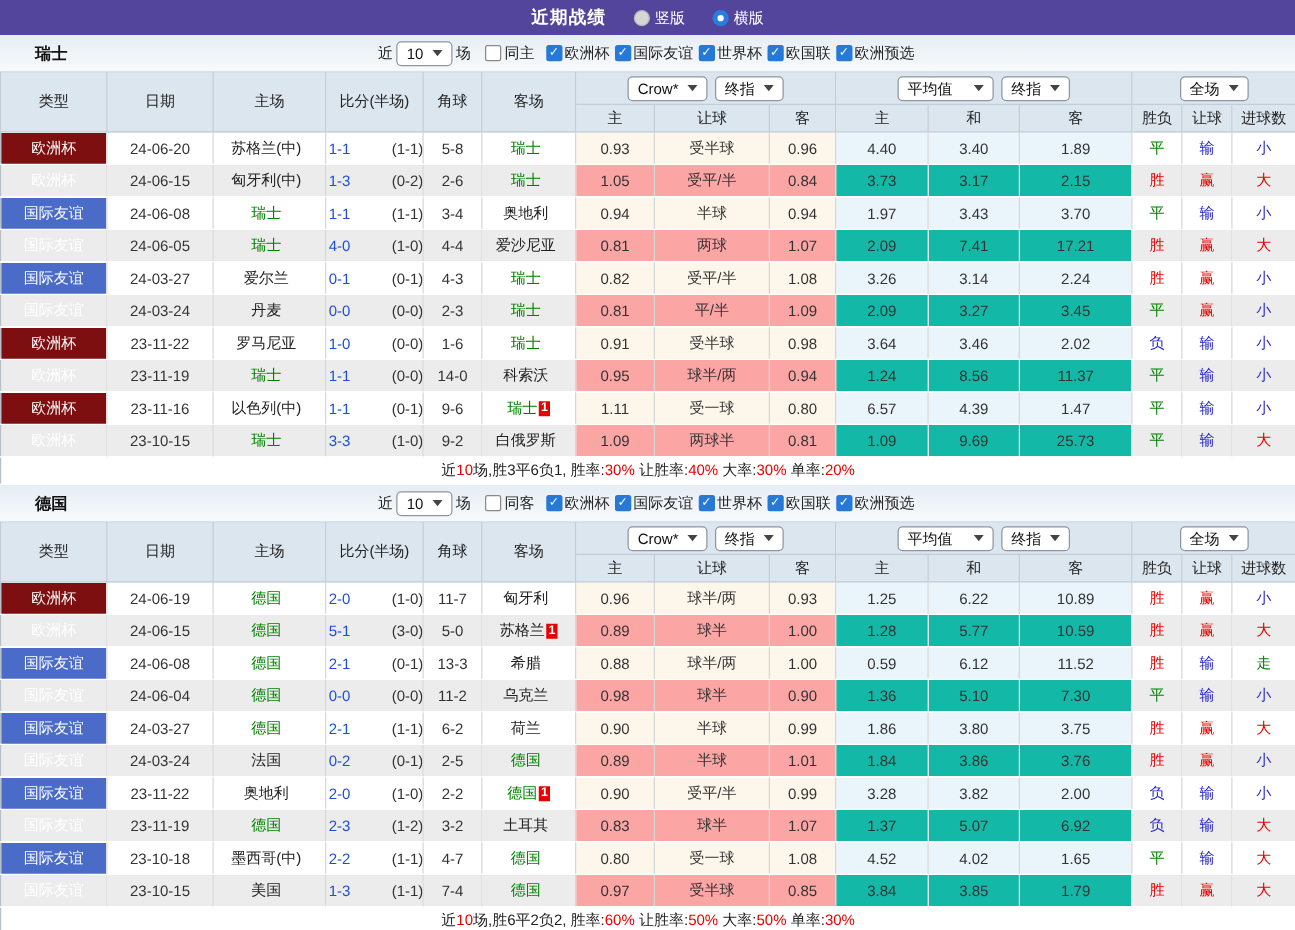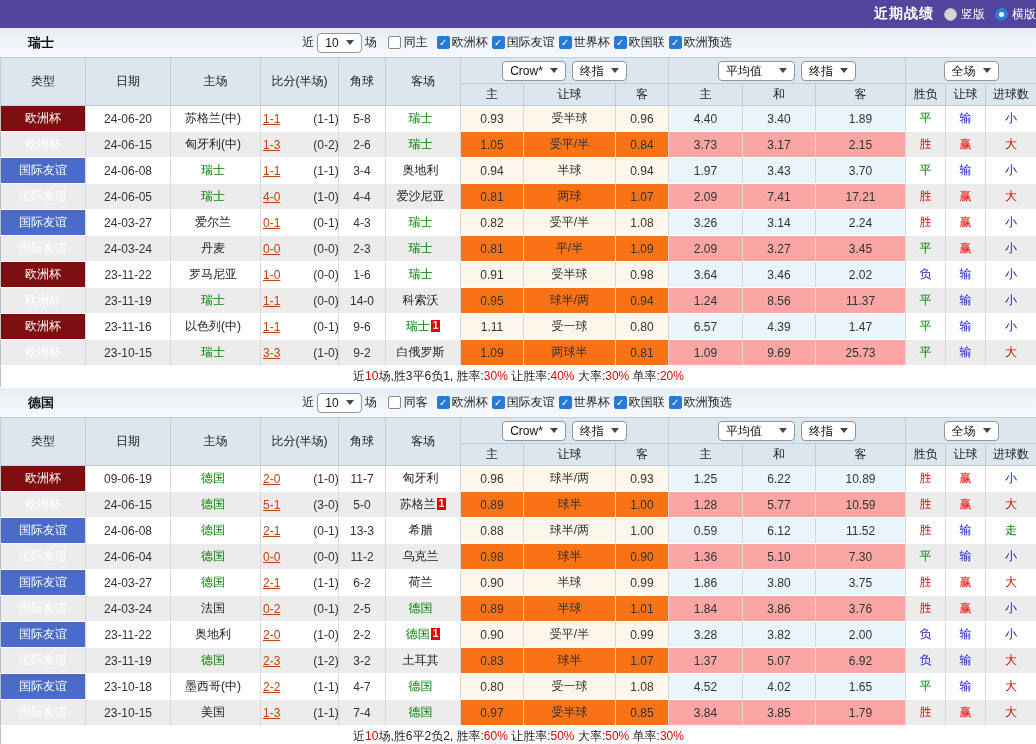--- a/index.html
+++ b/index.html
@@ -1,19 +1,19 @@
 <!DOCTYPE html>
 <html><head>
 <meta charset="utf-8">
 <style>
   html,body { margin:0; padding:0; background:#fff; }
   body { width:1036px; font-family:"Liberation Sans","DejaVu Sans",sans-serif; }
 
   
-  .topbar { height:28px; background:#53459b; display:flex; align-items:center; justify-content:flex-end; gap:10px; color:#fff; }
+  .topbar { height:28px; background:#53459b; display:flex; align-items:center; justify-content:center; gap:22px; color:#fff; }
   .topbar .title { font-weight:bold; font-size:14px; letter-spacing:1px; }
   .radio-opt { display:inline-flex; align-items:center; gap:4px; font-size:12px; cursor:default; }
   .radio { width:13px; height:13px; border-radius:50%; background:#d6d6d6; border:1px solid #b5b5b5; box-sizing:border-box; display:inline-block; }
   .radio.on { background:#fff; border:4px solid #2a7de0; }
 
   
   .filter-row { height:29px; background:linear-gradient(#e6edf4,#f7fafc); position:relative; display:flex; align-items:center; justify-content:center; font-size:12px; color:#222; }
   .team-name { position:absolute; left:28px; font-weight:bold; font-size:13px; color:#111; }
   .filter-controls { display:flex; align-items:center; gap:3px; }
   .gap-l { margin-left:8px; }
@@ -28,28 +28,28 @@
 
   
   table.grid { border-collapse:collapse; table-layout:fixed; width:1036px; font-size:12px; color:#333; border:1px solid #b7c0c9; }
   .grid th { background:#dce6ef; border:1px solid #c3cdd7; font-weight:normal; color:#222; height:21px; padding:0; font-size:12px; }
   tr.hA th { height:25px; }
   .dd-cell { text-align:center; }
   .dd-wrap { display:inline-flex; gap:6px; align-items:center; justify-content:flex-end; }
   .grid td { border-right:1px solid #d7d7d7; border-bottom:1px solid #fff; text-align:center; height:25px; padding:0 2px; overflow:hidden; white-space:nowrap; }
   tr.alt td { background:#ececec; }
   td.odds { background:#fdf6ea;margin-top:45px; }
-  tr.alt td.odds { background:#f97316; }
+  tr.alt td.odds { background:#fca5a5; }
   td.avg { background:#e9f4fb;margin-left:16px; }
-  tr.alt td.avg { background:#fca5a5; }
+  tr.alt td.avg { background:#14b8a6; }
   td.type-cup { background:#7d0f10; color:#fff; }
   td.type-fr  { background:#4a6cc8; color:#fff; }
   .team { color:#222; }
   .team.focus { color:#008000; }
-  .score-m { color:#c2410c;text-decoration:underline; }
+  .score-m { color:#1d4ed8; }
   .score-h { color:#333;padding-left:33px; }
   .card { display:inline-block; background:#e60000; color:#fff; font-size:10px; line-height:12px; padding:0 2px; margin-left:1px; font-weight:bold; vertical-align:1px; }
   .c-r { color:#e60000; }
   .c-g { color:#008000; }
   .c-b { color:#2323cc; }
   td.summary { background:#fff; height:21px; border-right:none; }
   .summary .k { color:#222; }
   .summary .r { color:#e60000; }
 </style>
 </head>
@@ -436,21 +436,21 @@
           <th>和</th>
           <th>客</th>
           <th>胜负</th>
           <th>让球</th>
           <th>进球数</th>
         </tr>
       </thead>
       <tbody>
           <tr>
     <td class="type type-cup">欧洲杯</td>
-    <td>09-06-19</td>
+    <td>24-06-19</td>
     <td><span class="team home focus">德国</span><span class="card hcard" hidden=""></span></td>
     <td><span class="score-m">2-0</span><span class="score-h">(1-0)</span></td>
     <td>11-7</td>
     <td><span class="team away">匈牙利</span><span class="card acard" hidden=""></span></td>
     <td class="odds">0.96</td>
     <td class="odds">球半/两</td>
     <td class="odds">0.93</td>
     <td class="avg">1.25</td>
     <td class="avg">6.22</td>
     <td class="avg">10.89</td>

